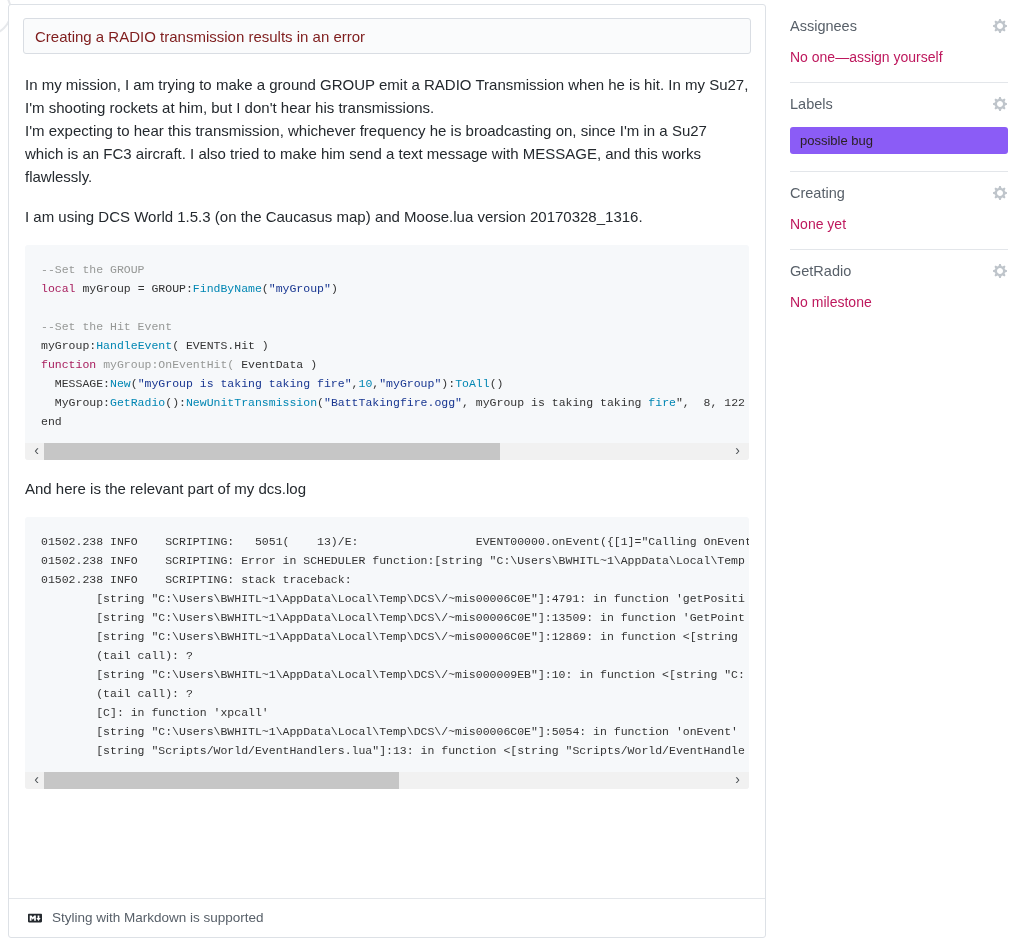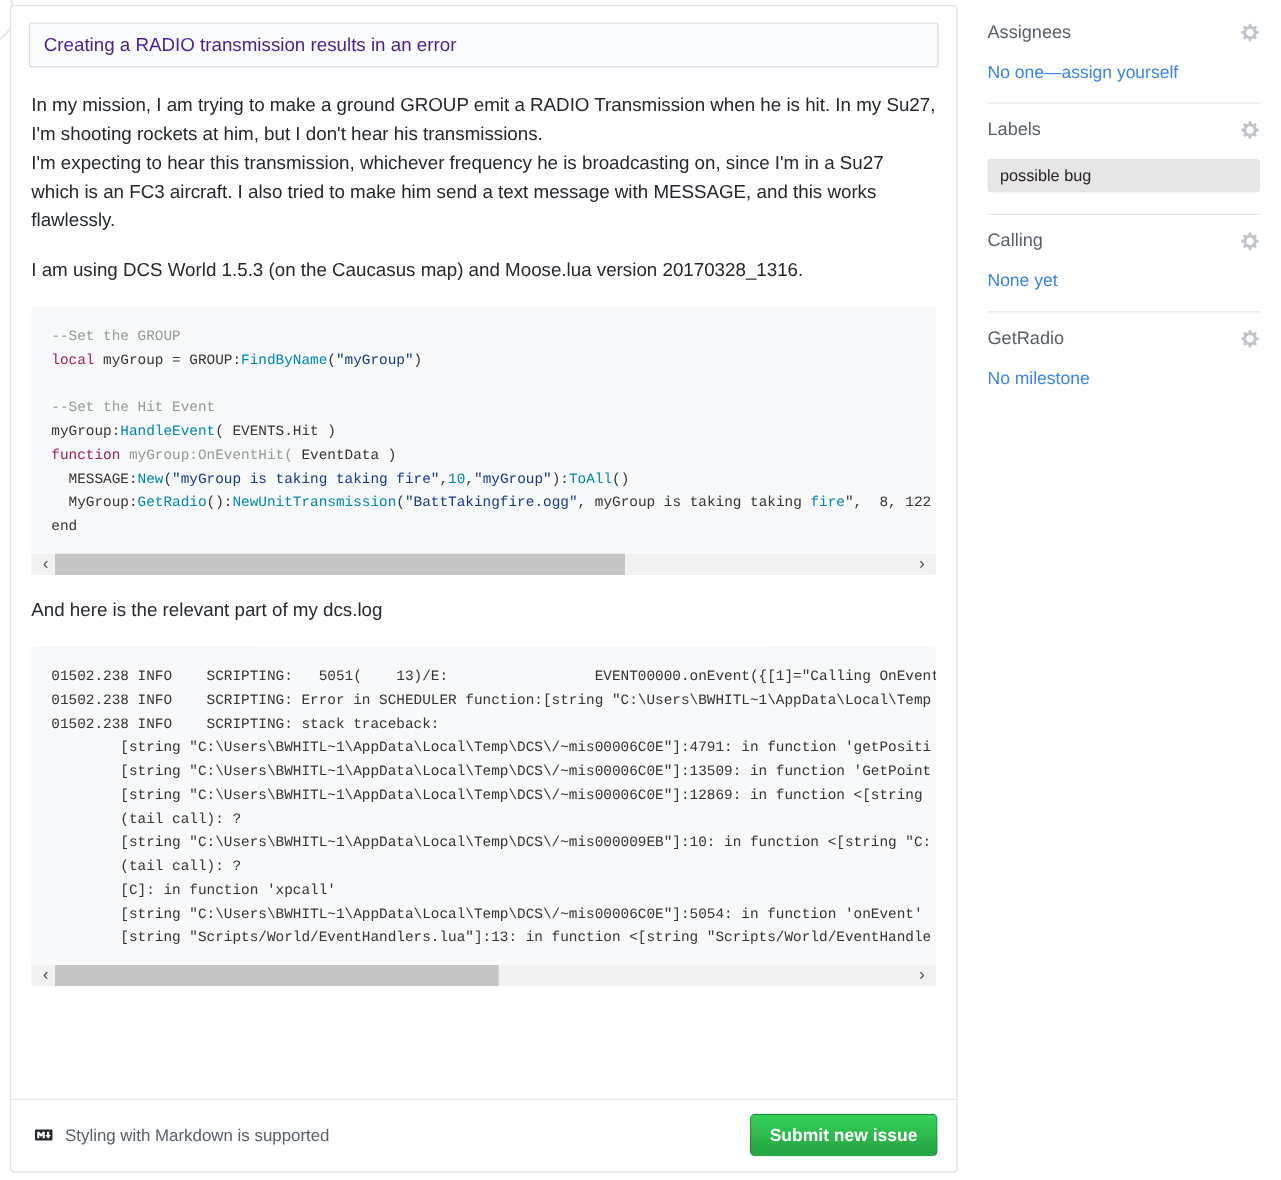--- a/index.html
+++ b/index.html
@@ -18,21 +18,21 @@
   
   .issue-form{
     position:absolute; left:8px; top:4px; width:758px; height:934px;
     background:#fff; border:1px solid #dde1e6; border-radius:3px;
     display:flex; flex-direction:column;
   }
   .title-input{
     margin:13px 14px 0; height:36px; width:calc(100% - 28px);
     background:#fafbfc; border:1px solid #d9dde3; border-radius:3px;
     font-family:"Liberation Sans", sans-serif;
-    font-size:15px; color:#4c1d95; padding:16px 11px; outline:none;
+    font-size:15px; color:#7f1d1d; padding:16px 11px; outline:none;
   }
   .tab-nav{
     margin-top:15px; padding:0 13px; border-bottom:1px solid #d8dee4;
     display:flex; align-items:flex-end;
   }
   .tab{
     font-size:14px; padding:10px 17px; color:#586069; cursor:pointer;
     border:1px solid transparent; border-bottom:none; border-radius:3px 3px 0 0;
     margin-bottom:0;
   }
@@ -86,21 +86,21 @@
 
   
   .sidebar{ position:absolute; left:790px; top:8px; width:218px; }
   .side-section{ padding:13px 0 17px; border-bottom:1px solid #e3e6ea; }
   .side-section:first-child{ padding-top:10px; }
   .side-section:last-child{ border-bottom:none; }
   .side-head{ display:flex; align-items:center; justify-content:space-between; margin-bottom:15px; }
   .side-title{ font-size:14.5px; color:#586069; }
   .gear{ width:16px; height:16px; cursor:pointer; }
   .gear svg{ display:block; fill:#bfc5cb; }
-  .side-value{ font-size:14px; color:#3b82f6; }
+  .side-value{ font-size:14px; color:#be185d; }
   .label-chip{
     font-size:13px; color:#2a2024; padding:6px 10px; border-radius:3px; cursor:pointer;
   }
 </style>
 </head>
 <body>
 
 <div class="avatar-arc"></div>
 
 <div class="issue-form">
@@ -136,21 +136,20 @@
 
   <div class="form-footer">
     <div class="md-hint">
       <span class="md-icon">
         <svg width="22" height="14" viewBox="0 0 16 16">
             <path fill="#24292e" d="M14.85 3H1.15C.52 3 0 3.52 0 4.15v7.69C0 12.48.52 13 1.15 13h13.69c.64 0 1.15-.52 1.15-1.15v-7.7C16 3.52 15.48 3 14.85 3zM9 11H7V8L5.5 9.92 4 8v3H2V5h2l1.5 2L7 5h2v6zm2.99.5L9.5 8H11V5h2v3h1.5l-2.51 3.5z"></path>
           </svg>
       </span>
       <span>Styling with Markdown is supported</span>
     </div>
-    <button class="submit-btn">Submit new issue</button>
   </div>
 </div>
 
 <div class="sidebar">
 
   <div class="side-section">
     <div class="side-head">
       <span class="side-title">Assignees</span>
       <span class="gear">
         <svg width="16" height="16" viewBox="0 0 14 16">
@@ -163,26 +162,26 @@
 
   <div class="side-section">
     <div class="side-head">
       <span class="side-title">Labels</span>
       <span class="gear">
         <svg width="16" height="16" viewBox="0 0 14 16">
             <path d="M14 8.77v-1.6l-1.94-.64-.45-1.09.88-1.84-1.13-1.13-1.81.91-1.09-.45-.69-1.92h-1.6l-.63 1.94-1.11.45-1.84-.88-1.13 1.13.91 1.81-.45 1.09L0 7.23v1.59l1.94.64.45 1.09-.88 1.84 1.13 1.13 1.81-.91 1.09.45.69 1.92h1.59l.63-1.94 1.11-.45 1.84.88 1.13-1.13-.92-1.81.47-1.09L14 8.77zM7 11c-1.66 0-3-1.34-3-3s1.34-3 3-3 3 1.34 3 3-1.34 3-3 3z"></path>
           </svg>
       </span>
     </div>
-    <div class="label-chip" style="background: #e5e5e5;">possible bug</div>
-  </div>
-
-  <div class="side-section">
-    <div class="side-head">
-      <span class="side-title">Calling</span>
+    <div class="label-chip" style="background: #8b5cf6;">possible bug</div>
+  </div>
+
+  <div class="side-section">
+    <div class="side-head">
+      <span class="side-title">Creating</span>
       <span class="gear">
         <svg width="16" height="16" viewBox="0 0 14 16">
             <path d="M14 8.77v-1.6l-1.94-.64-.45-1.09.88-1.84-1.13-1.13-1.81.91-1.09-.45-.69-1.92h-1.6l-.63 1.94-1.11.45-1.84-.88-1.13 1.13.91 1.81-.45 1.09L0 7.23v1.59l1.94.64.45 1.09-.88 1.84 1.13 1.13 1.81-.91 1.09.45.69 1.92h1.59l.63-1.94 1.11-.45 1.84.88 1.13-1.13-.92-1.81.47-1.09L14 8.77zM7 11c-1.66 0-3-1.34-3-3s1.34-3 3-3 3 1.34 3 3-1.34 3-3 3z"></path>
           </svg>
       </span>
     </div>
     <div class="side-value">None yet</div>
   </div>
 
   <div class="side-section">

